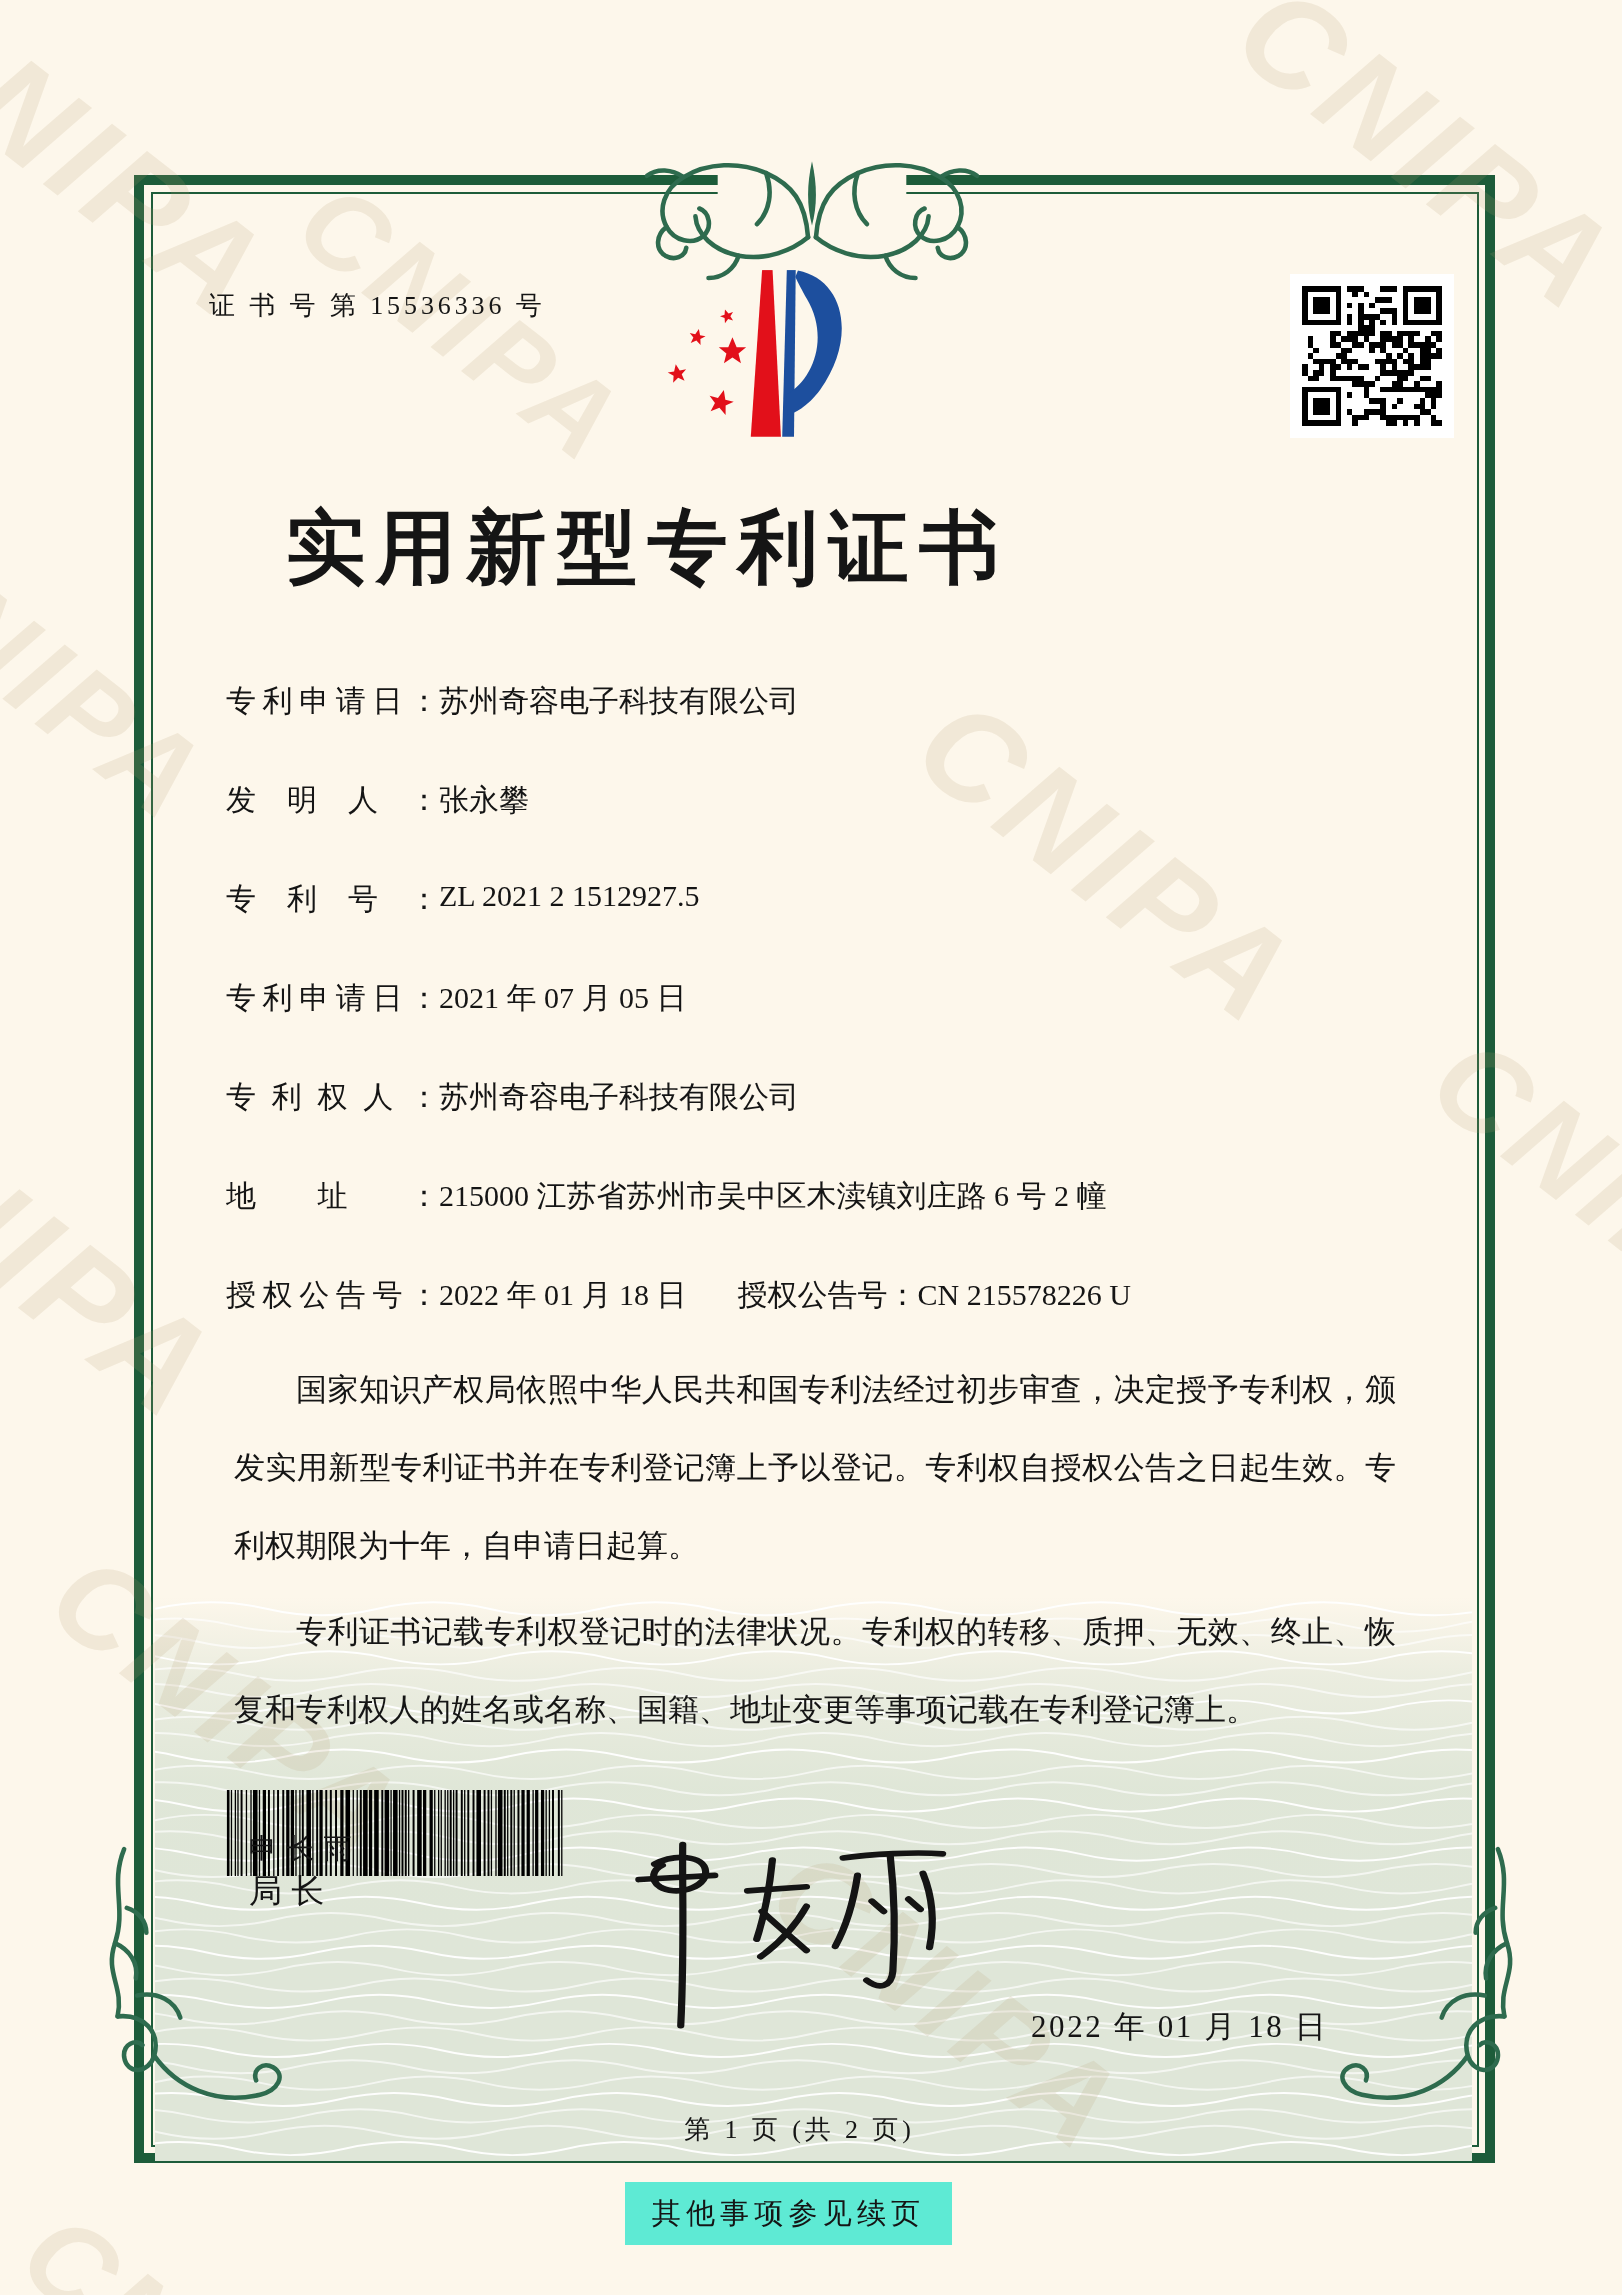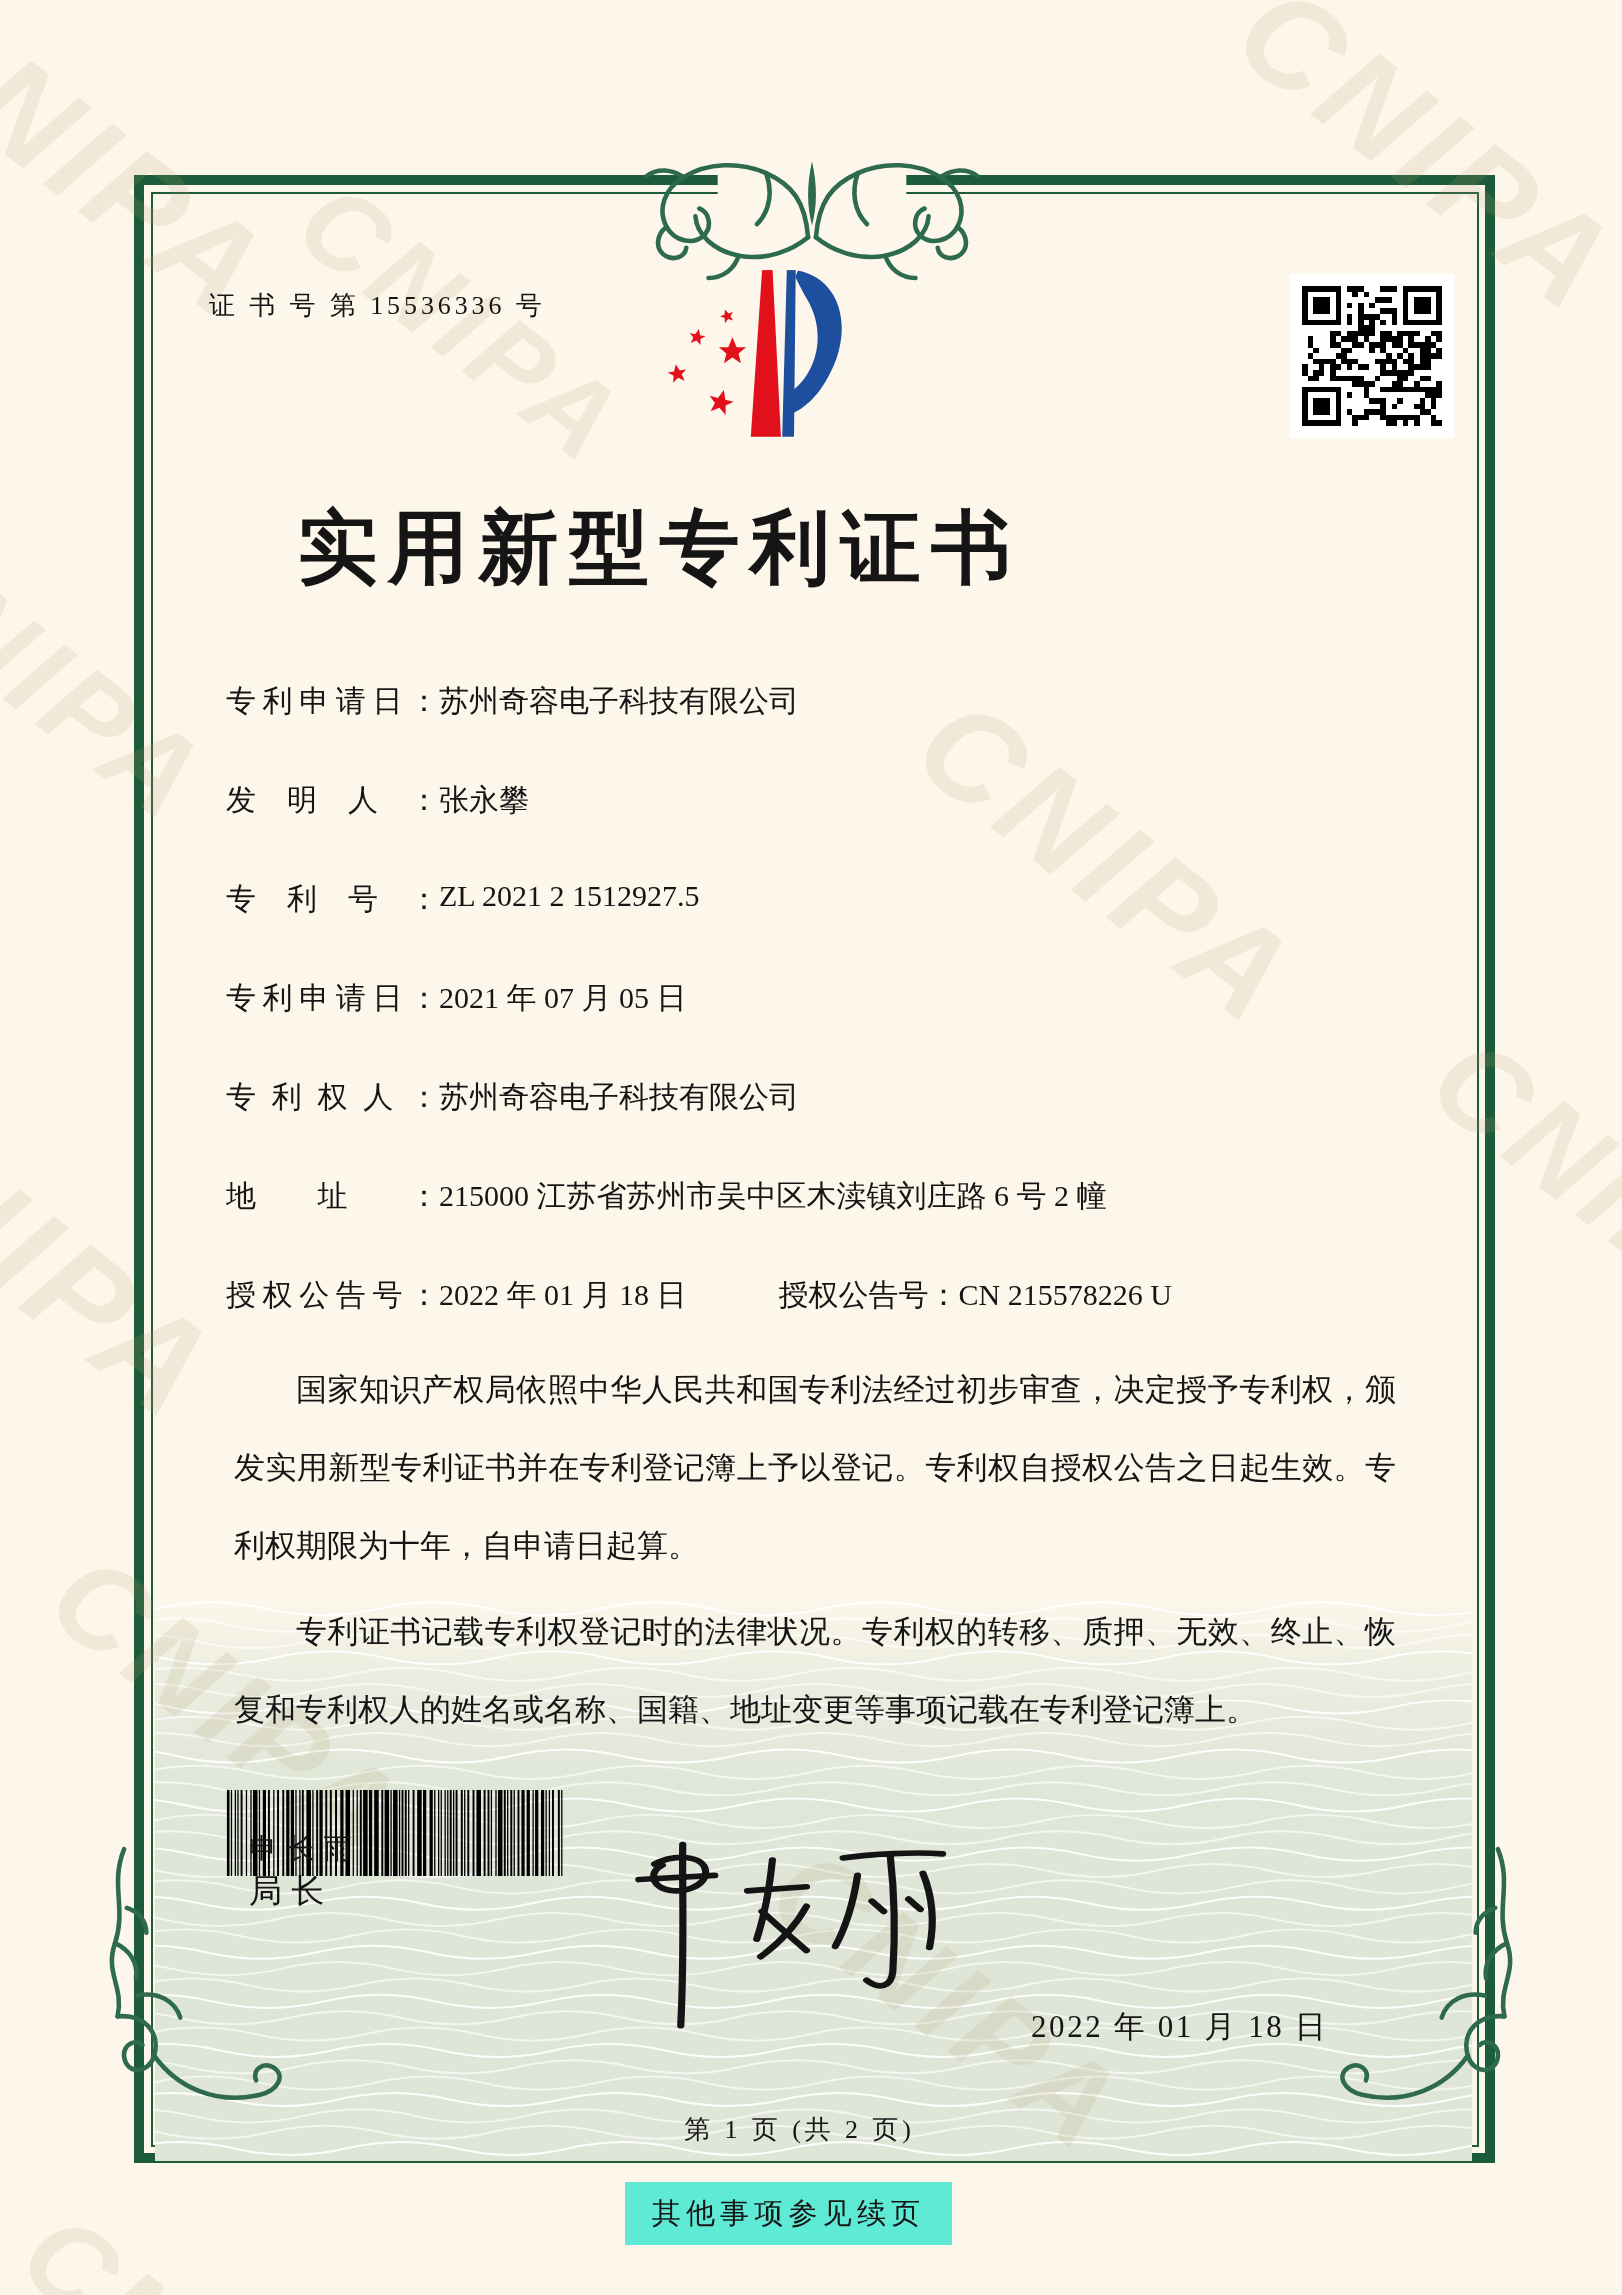--- a/index.html
+++ b/index.html
@@ -27,25 +27,25 @@
   .watermark{
     position:absolute;white-space:nowrap;z-index:2;pointer-events:none;
     font-family:"Liberation Sans","DejaVu Sans",sans-serif;font-weight:bold;font-style:italic;
     color:rgba(180,158,112,.16);letter-spacing:7.9px;
     transform:rotate(38deg);transform-origin:left top;
   }
   .cert-no{left:209px;top:288px;font-size:26px;letter-spacing:3.9px;z-index:3}
   .logo{left:629px;top:239px;z-index:3}
   .qr{left:1290px;top:274px;width:164px;height:164px;background:#ffffff;z-index:3;
       display:flex;align-items:center;justify-content:center}
-  .title{left:12px;top:495px;width:1295px;text-align:center;font-weight:bold;
+  .title{left:0;top:495px;width:1295px;text-align:center;font-weight:bold;
          font-size:80px;letter-spacing:10.5px;z-index:3}
   .row{position:absolute;left:226px;font-size:30px;white-space:nowrap;z-index:3}
   .row .label{display:inline-block;width:213px;text-align:justify;text-align-last:justify;vertical-align:top}
-  .grant{margin-left:92px}
+  .grant{margin-left:51px}
   .paras{position:absolute;left:226px;top:1343px;width:1178px;font-size:31px;line-height:78px;
          text-align:justify;z-index:3}
   .paras p{margin:8px;text-indent:2em}
   .barcode{left:226px;top:1790px;z-index:3}
   .sig-role{left:249px;top:1869px;font-size:33px;letter-spacing:9.2px;z-index:3}
   .sig-name{left:249px;top:1830px;font-size:28px;letter-spacing:9.2px;z-index:3}
   .sig-script{left:576px;top:1824px;z-index:3}
   .sig-date{left:1031px;top:2006px;font-size:31px;letter-spacing:2.6px;z-index:3}
   .page-no{left:0;top:2112px;width:1599px;text-align:center;font-size:26px;letter-spacing:3.9px;z-index:3}
   .footer-band{left:625px;top:2182px;width:327px;height:63px;background:#5eead4;z-index:3;

